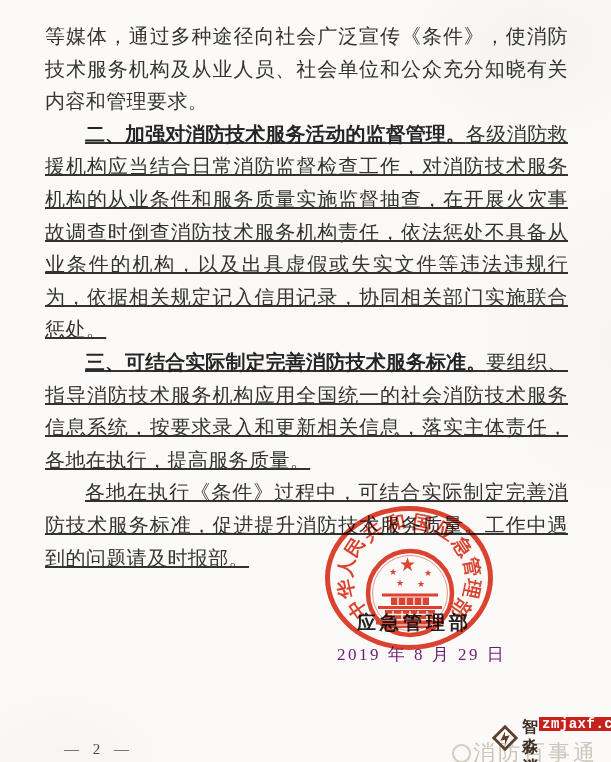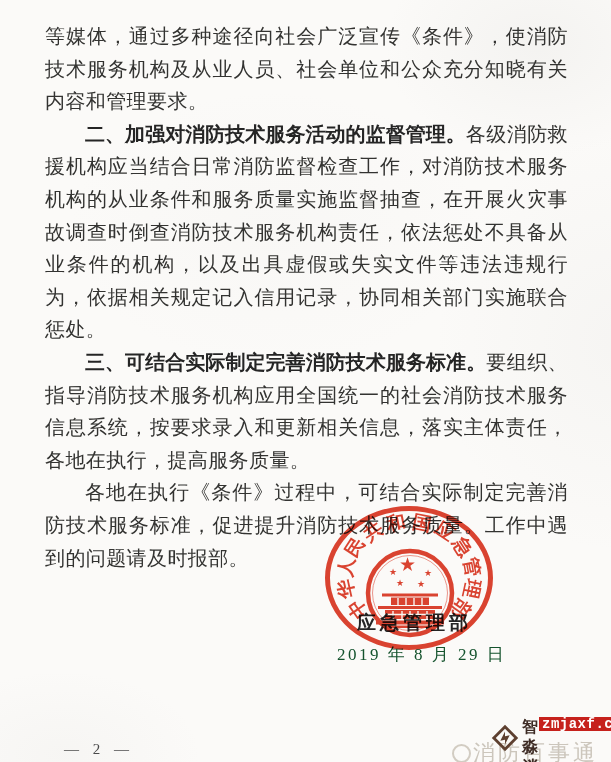--- a/index.html
+++ b/index.html
@@ -18,21 +18,21 @@
       radial-gradient(200px 120px at 10% 99%, rgba(185,185,180,.07), transparent 70%),
       radial-gradient(300px 200px at 45% 30%, rgba(200,200,195,.05), transparent 70%);
   }
   
   .bodytext{
     position:absolute;left:45px;top:20px;width:523px;z-index:1;
     font-size:20px;line-height:32.6px;text-align:justify;
     letter-spacing:.4px;
   }
   .para{margin:0;}
-  .para.indent{text-indent:2em;}
+  .para.indent{text-indent:2em;text-decoration:underline;}
   .run{color:#333331;}
   .run.bold{
     font-family:"Liberation Sans","DejaVu Sans",sans-serif;
     font-weight:700;color:#252525;letter-spacing:0;
   }
   
   .seal{
     position:absolute;left:325px;top:506px;width:168px;height:144px;
     z-index:4;mix-blend-mode:multiply;opacity:.95;pointer-events:none;
   }
@@ -52,21 +52,21 @@
   }
   .star.big{font-size:19px;}
   .star.small{font-size:9px;}
   
   .agency-name{
     position:absolute;left:357px;top:610px;z-index:3;
     font-size:19px;font-weight:600;letter-spacing:4px;color:#252525;
   }
   .issue-date{
     position:absolute;left:337px;top:643px;z-index:3;
-    font-size:17px;letter-spacing:2.5px;color:#14532d;
+    font-size:17px;letter-spacing:2.5px;color:#701a75;
   }
   
   .page-number{
     position:absolute;left:64px;top:741px;z-index:2;
     font-size:15px;letter-spacing:5px;color:#4a4a4a;
   }
   .watermark{
     position:absolute;left:452px;top:738px;z-index:1;
     font-size:22px;letter-spacing:3px;color:#ccc6bc;
     font-family:"Liberation Sans","DejaVu Sans",sans-serif;

